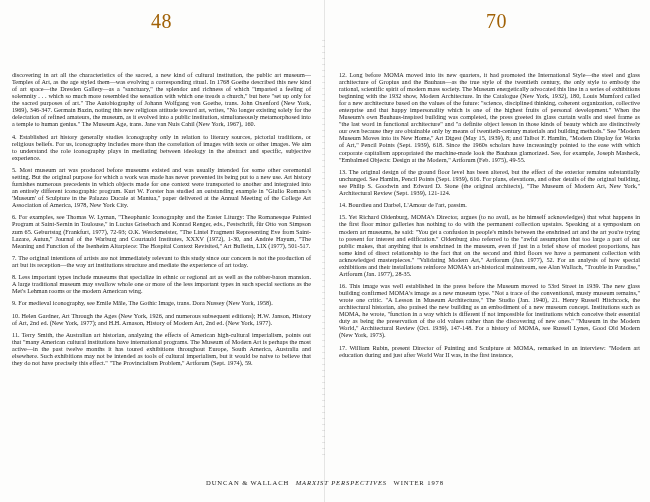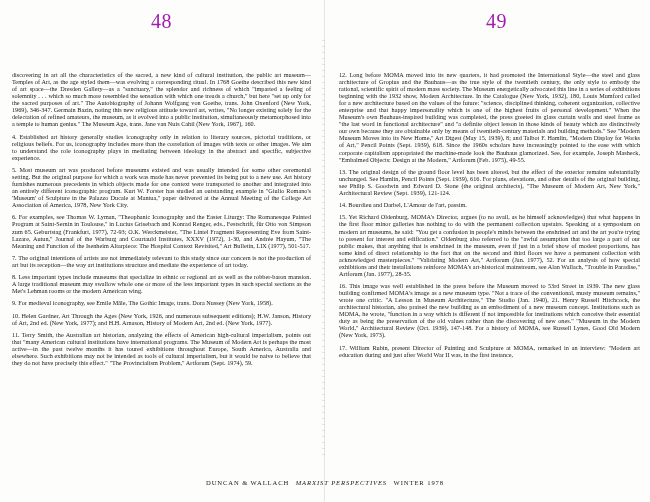--- a/index.html
+++ b/index.html
@@ -47,21 +47,21 @@
     top: 0;
     width: 1px;
     height: 502px;
     background: rgba(120,120,120,0.18);
   }
 
   .folio {
     text-align: center;
     font-size: 20px;
     font-family: "Liberation Serif", "DejaVu Serif", serif;
-    color: #a21caf;
+    color: #a16207;
     letter-spacing: 0.5px;
     padding-top: 8px;
     height: 30px;
     line-height: 26px;
   }
   .page-right .folio { padding-left: 14px; }
 
   .notes {
     margin-top: 33px;
   }
@@ -132,21 +132,21 @@
       <p class="note">7. The original intentions of artists are not immediately relevant to this study since our concern is not the production of art but its reception—the way art institutions structure and mediate the experience of art today.</p>
       <p class="note">8. Less important types include museums that specialize in ethnic or regional art as well as the robber-baron mansion. A large traditional museum may swallow whole one or more of the less important types in such special sections as the Met's Lehman rooms or the modern American wing.</p>
       <p class="note">9. For medieval iconography, see Emile Mâle, The Gothic Image, trans. Dora Nussey (New York, 1958).</p>
       <p class="note">10. Helen Gardner, Art Through the Ages (New York, 1926, and numerous subsequent editions); H.W. Janson, History of Art, 2nd ed. (New York, 1977); and H.H. Arnason, History of Modern Art, 2nd ed. (New York, 1977).</p>
       <p class="note">11. Terry Smith, the Australian art historian, analyzing the effects of American high-cultural imperialism, points out that "many American cultural institutions have international programs. The Museum of Modern Art is perhaps the most active—in the past twelve months it has toured exhibitions throughout Europe, South America, Australia and elsewhere. Such exhibitions may not be intended as tools of cultural imperialism, but it would be naive to believe that they do not have precisely this effect." "The Provincialism Problem," Artforum (Sept. 1974), 59.</p>
     </div>
     <div class="edge-speckle"></div>
   </div>
 
   <div class="page page-right">
-    <div class="folio">49</div>
+    <div class="folio">70</div>
     <div class="notes">
       <p class="note">12. Long before MOMA moved into its new quarters, it had promoted the International Style—the steel and glass architecture of Gropius and the Bauhaus—as the true style of the twentieth century, the only style to embody the rational, scientific spirit of modern mass society. The Museum energetically advocated this line in a series of exhibitions beginning with the 1932 show, Modern Architecture. In the Catalogue (New York, 1932), 180, Louis Mumford called for a new architecture based on the values of the future: "science, disciplined thinking, coherent organization, collective enterprise and that happy impersonality which is one of the highest fruits of personal development." When the Museum's own Bauhaus-inspired building was completed, the press greeted its glass curtain walls and steel frame as "the last word in functional architecture" and "a definite object lesson in those kinds of beauty which are distinctively our own because they are obtainable only by means of twentieth-century materials and building methods." See "Modern Museum Moves into its New Home," Art Digest (May 15, 1939), 8; and Talbot F. Hamlin, "Modern Display for Works of Art," Pencil Points (Sept. 1939), 618. Since the 1960s scholars have increasingly pointed to the ease with which corporate capitalism appropriated the machine-made look the Bauhaus glamorized. See, for example, Joseph Masheck, "Embalmed Objects: Design at the Modern," Artforum (Feb. 1975), 49-55.</p>
       <p class="note">13. The original design of the ground floor level has been altered, but the effect of the exterior remains substantially unchanged. See Hamlin, Pencil Points (Sept. 1939), 616. For plans, elevations, and other details of the original building, see Philip S. Goodwin and Edward D. Stone (the original architects), "The Museum of Modern Art, New York," Architectural Review (Sept. 1939), 121-124.</p>
       <p class="note">14. Bourdieu and Darbel, L'Amour de l'art, passim.</p>
       <p class="note">15. Yet Richard Oldenburg, MOMA's Director, argues (to no avail, as he himself acknowledges) that what happens in the first floor minor galleries has nothing to do with the permanent collection upstairs. Speaking at a symposium on modern art museums, he said: "You get a confusion in people's minds between the enshrined art and the art you're trying to present for interest and edification." Oldenburg also referred to the "awful assumption that too large a part of our public makes, that anything that is enshrined in the museum, even if just in a brief show of modest proportions, has some kind of direct relationship to the fact that on the second and third floors we have a permanent collection with acknowledged masterpieces." "Validating Modern Art," Artforum (Jan. 1977), 52. For an analysis of how special exhibitions and their installations reinforce MOMA's art-historical mainstream, see Alan Wallach, "Trouble in Paradise," Artforum (Jan. 1977), 28-35.</p>
       <p class="note">16. This image was well established in the press before the Museum moved to 53rd Street in 1939. The new glass building confirmed MOMA's image as a new museum type. "Not a trace of the conventional, musty museum remains," wrote one critic. "A Lesson in Museum Architecture," The Studio (Jan. 1940), 21. Henry Russell Hitchcock, the architectural historian, also praised the new building as an embodiment of a new museum concept. Institutions such as MOMA, he wrote, "function in a way which is different if not impossible for institutions which conceive their essential duty as being the preservation of the old values rather than the discovering of new ones." "Museum in the Modern World," Architectural Review (Oct. 1939), 147-148. For a history of MOMA, see Russell Lynes, Good Old Modern (New York, 1973).</p>
       <p class="note">17. William Rubin, present Director of Painting and Sculpture at MOMA, remarked in an interview: "Modern art education during and just after World War II was, in the first instance,</p>
     </div>
   </div>
 

